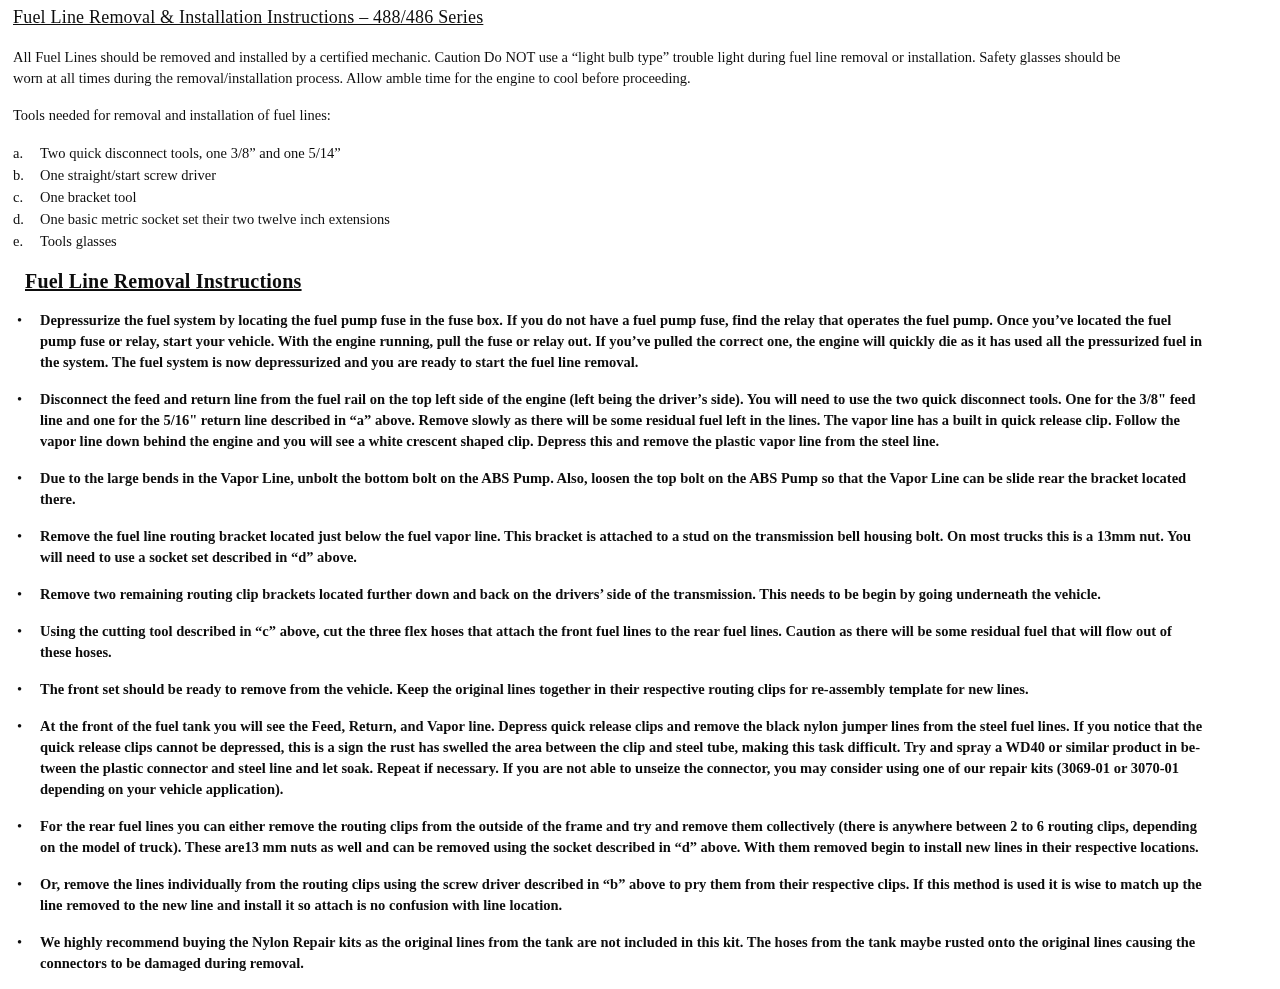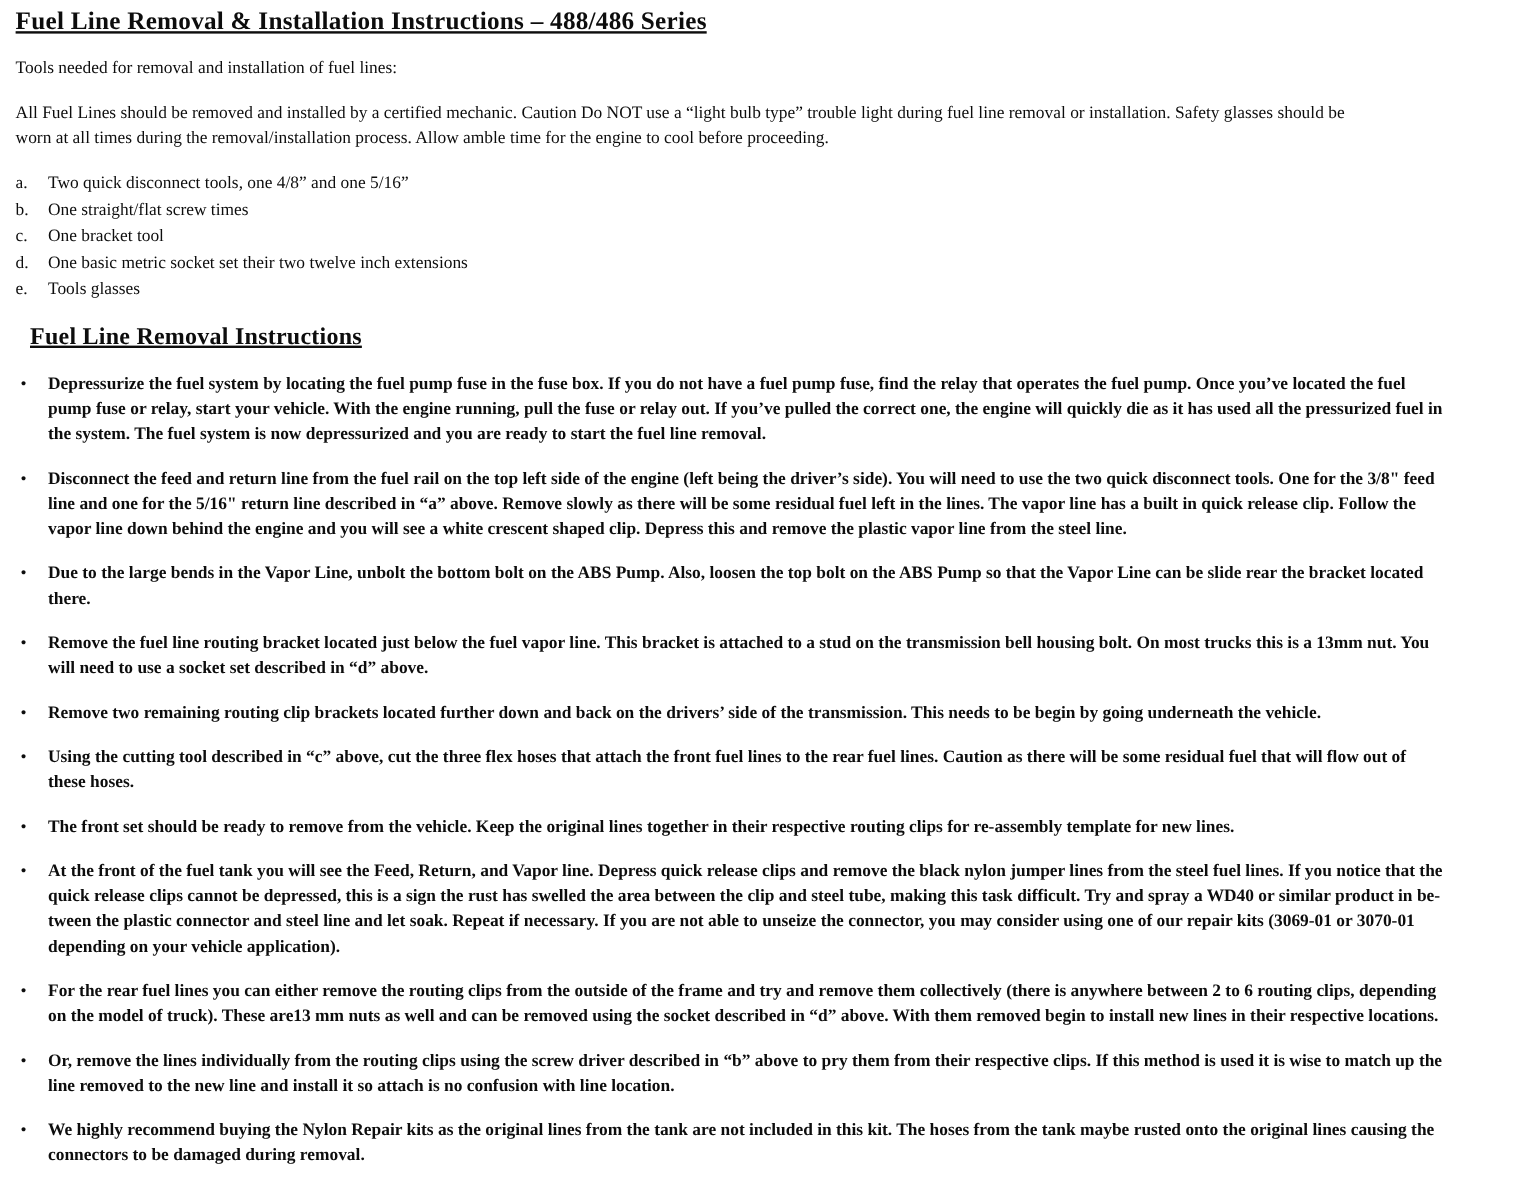--- a/index.html
+++ b/index.html
@@ -13,23 +13,23 @@
     font-family: "Liberation Serif", "DejaVu Serif", serif;
     color: #0d0d0d;
     font-size: 14.5px;
     line-height: 21px;
     box-sizing: border-box;
   }
   .page {
     padding: 4px 10px 20px 13px;
   }
   h1.doc-title {
-    font-size: 21px;
+    font-size: 18px;
     line-height: 27px;
-    font-weight: bold;
+    font-weight: normal;
     text-decoration: underline;
     margin: 0;
     letter-spacing: 0.2px;
   }
   h2.section-heading {
     font-size: 20px;
     line-height: 26px;
     font-weight: bold;
     text-decoration: underline;
     margin: 16px 0 0 12px;
@@ -72,33 +72,33 @@
     font-weight: bold;
   }
 </style>
 </head>
 <body>
 
 <main class="page">
 
   <h1 class="doc-title">Fuel Line Removal &amp; Installation Instructions – 488/486 Series</h1>
 
-  <p class="para">Tools needed for removal and installation of fuel lines:</p>
-
   <p class="para">All Fuel Lines should be removed and installed by a certified mechanic. Caution Do NOT use a “light bulb type” trouble light during fuel line removal or installation. Safety glasses should be
 worn at all times during the removal/installation process. Allow amble time for the engine to cool before proceeding.</p>
+
+  <p class="para">Tools needed for removal and installation of fuel lines:</p>
 
   <ol class="tools-list">
     <li>
       <span class="tool-letter">a.</span>
-      <span>Two quick disconnect tools, one 4/8” and one 5/16”</span>
+      <span>Two quick disconnect tools, one 3/8” and one 5/14”</span>
     </li>
     <li>
       <span class="tool-letter">b.</span>
-      <span>One straight/flat screw times</span>
+      <span>One straight/start screw driver</span>
     </li>
     <li>
       <span class="tool-letter">c.</span>
       <span>One bracket tool</span>
     </li>
     <li>
       <span class="tool-letter">d.</span>
       <span>One basic metric socket set their two twelve inch extensions</span>
     </li>
     <li>

